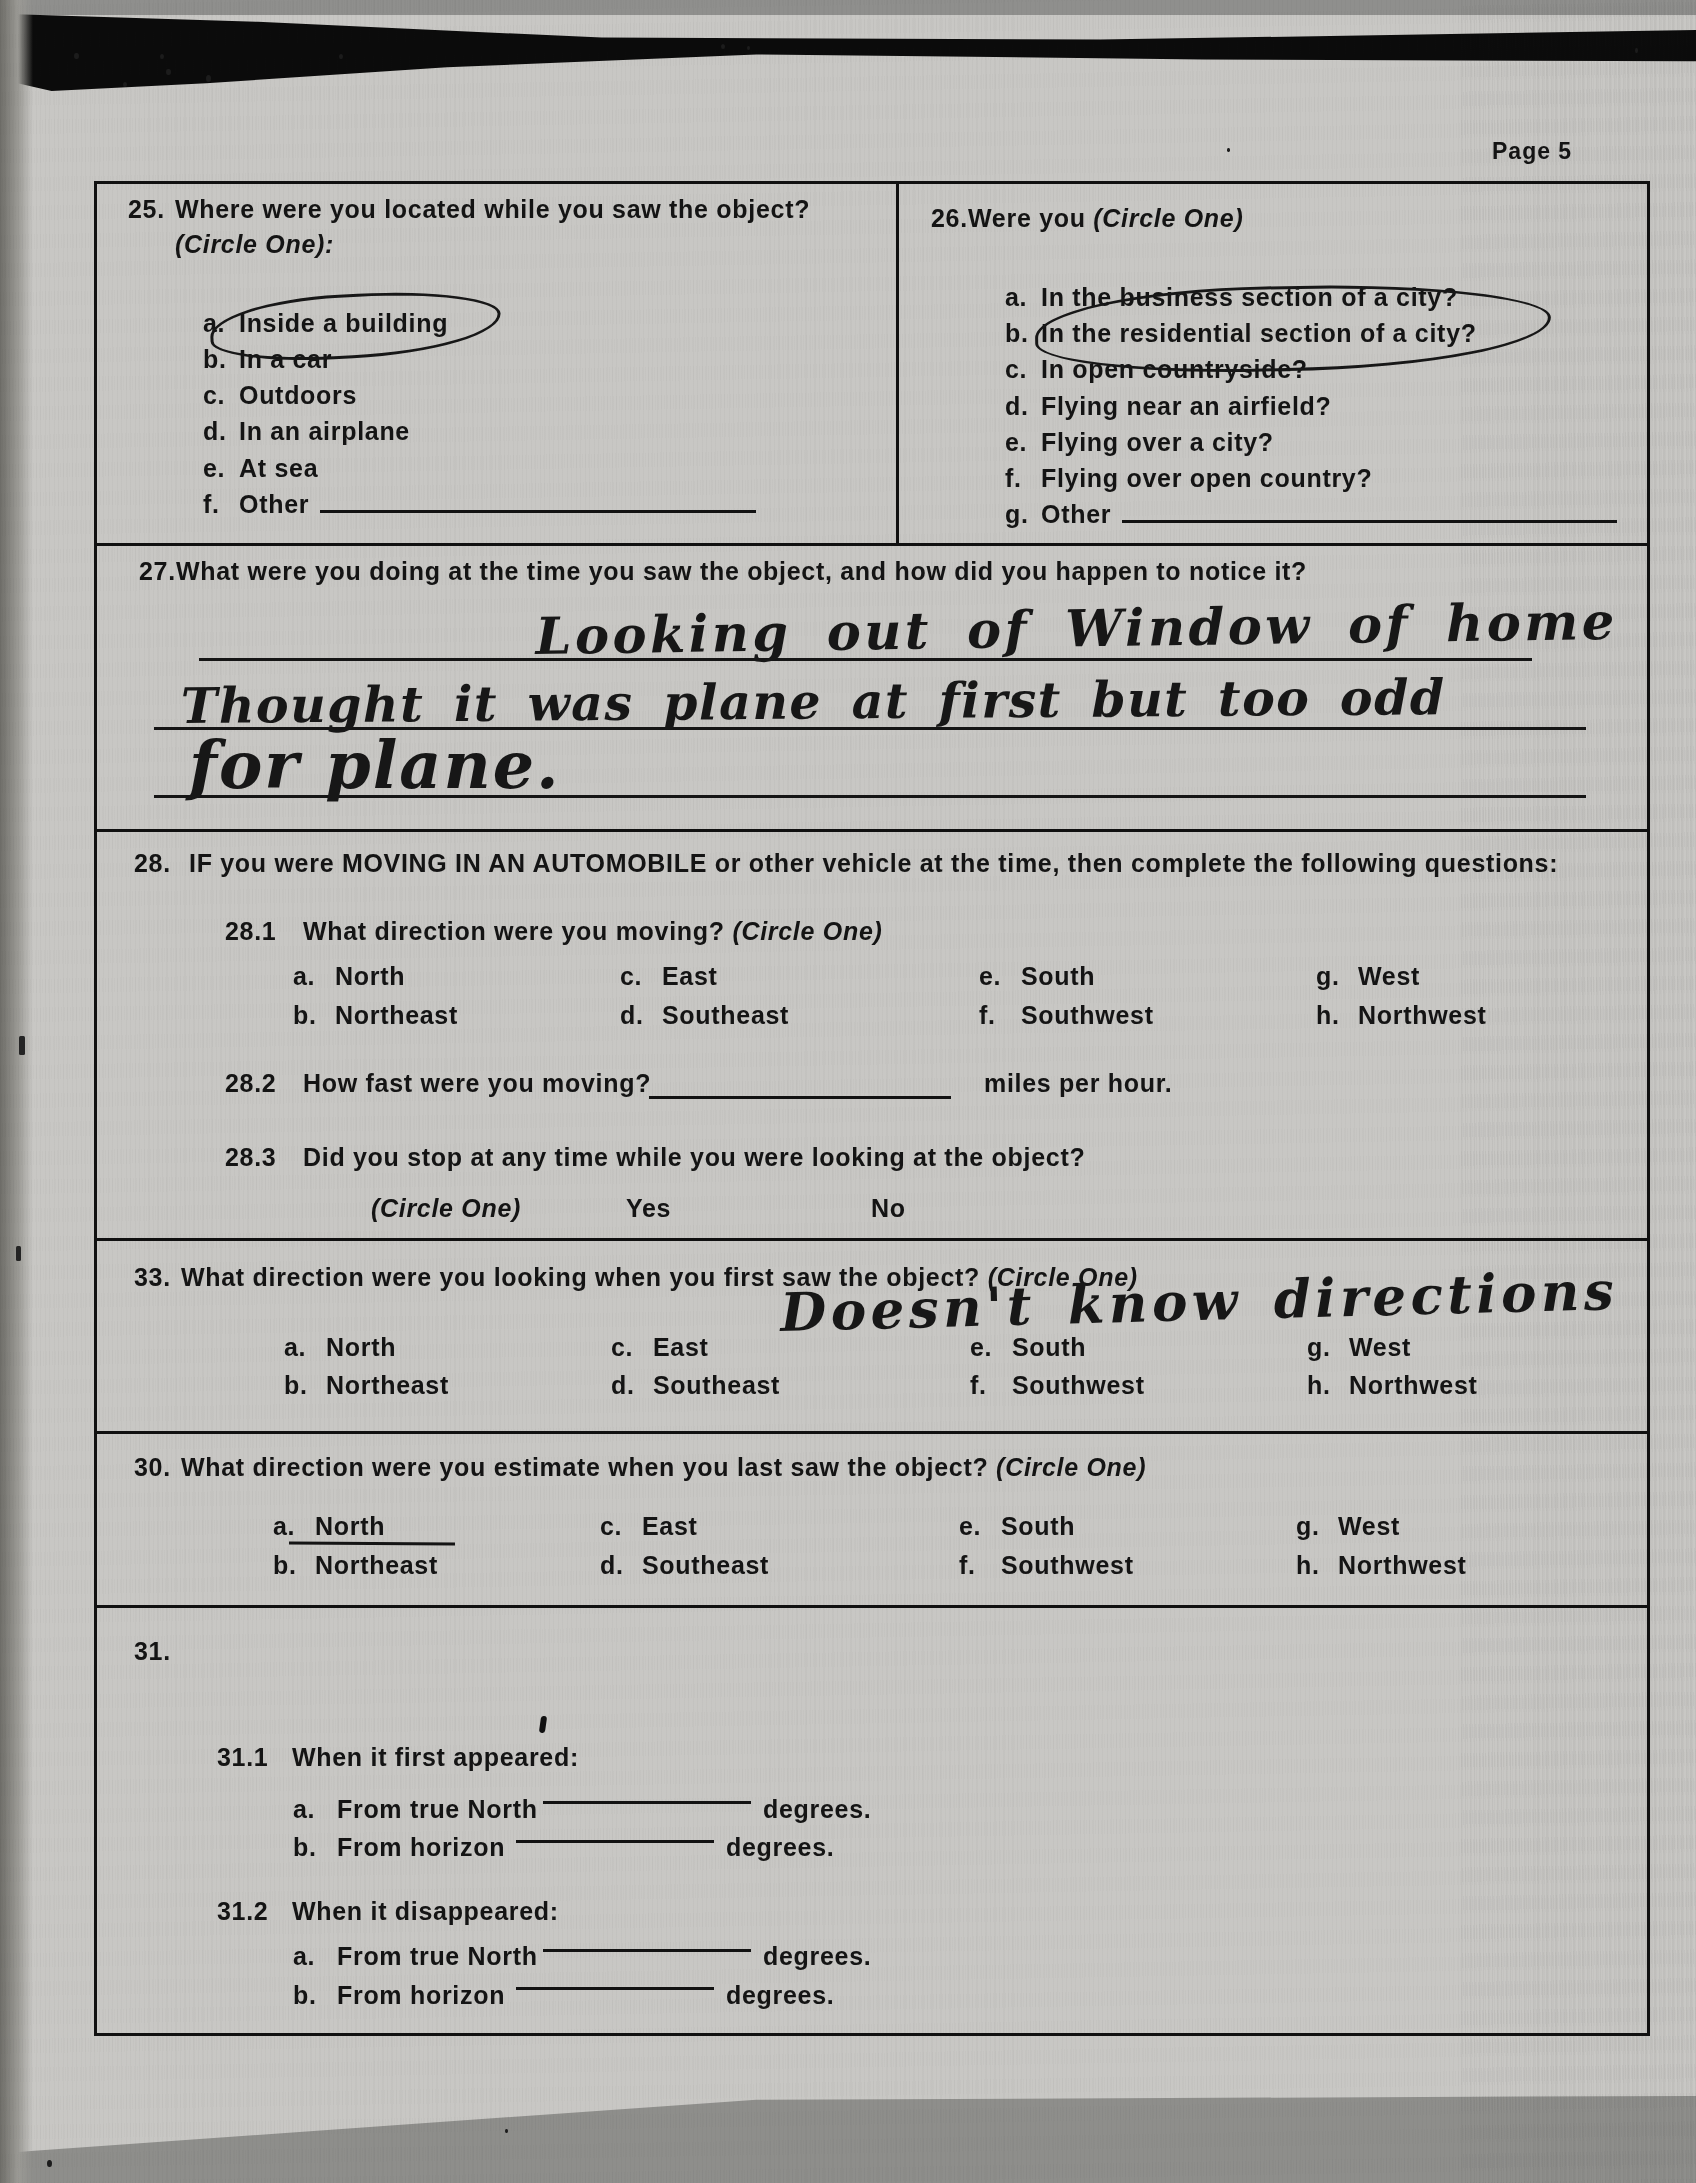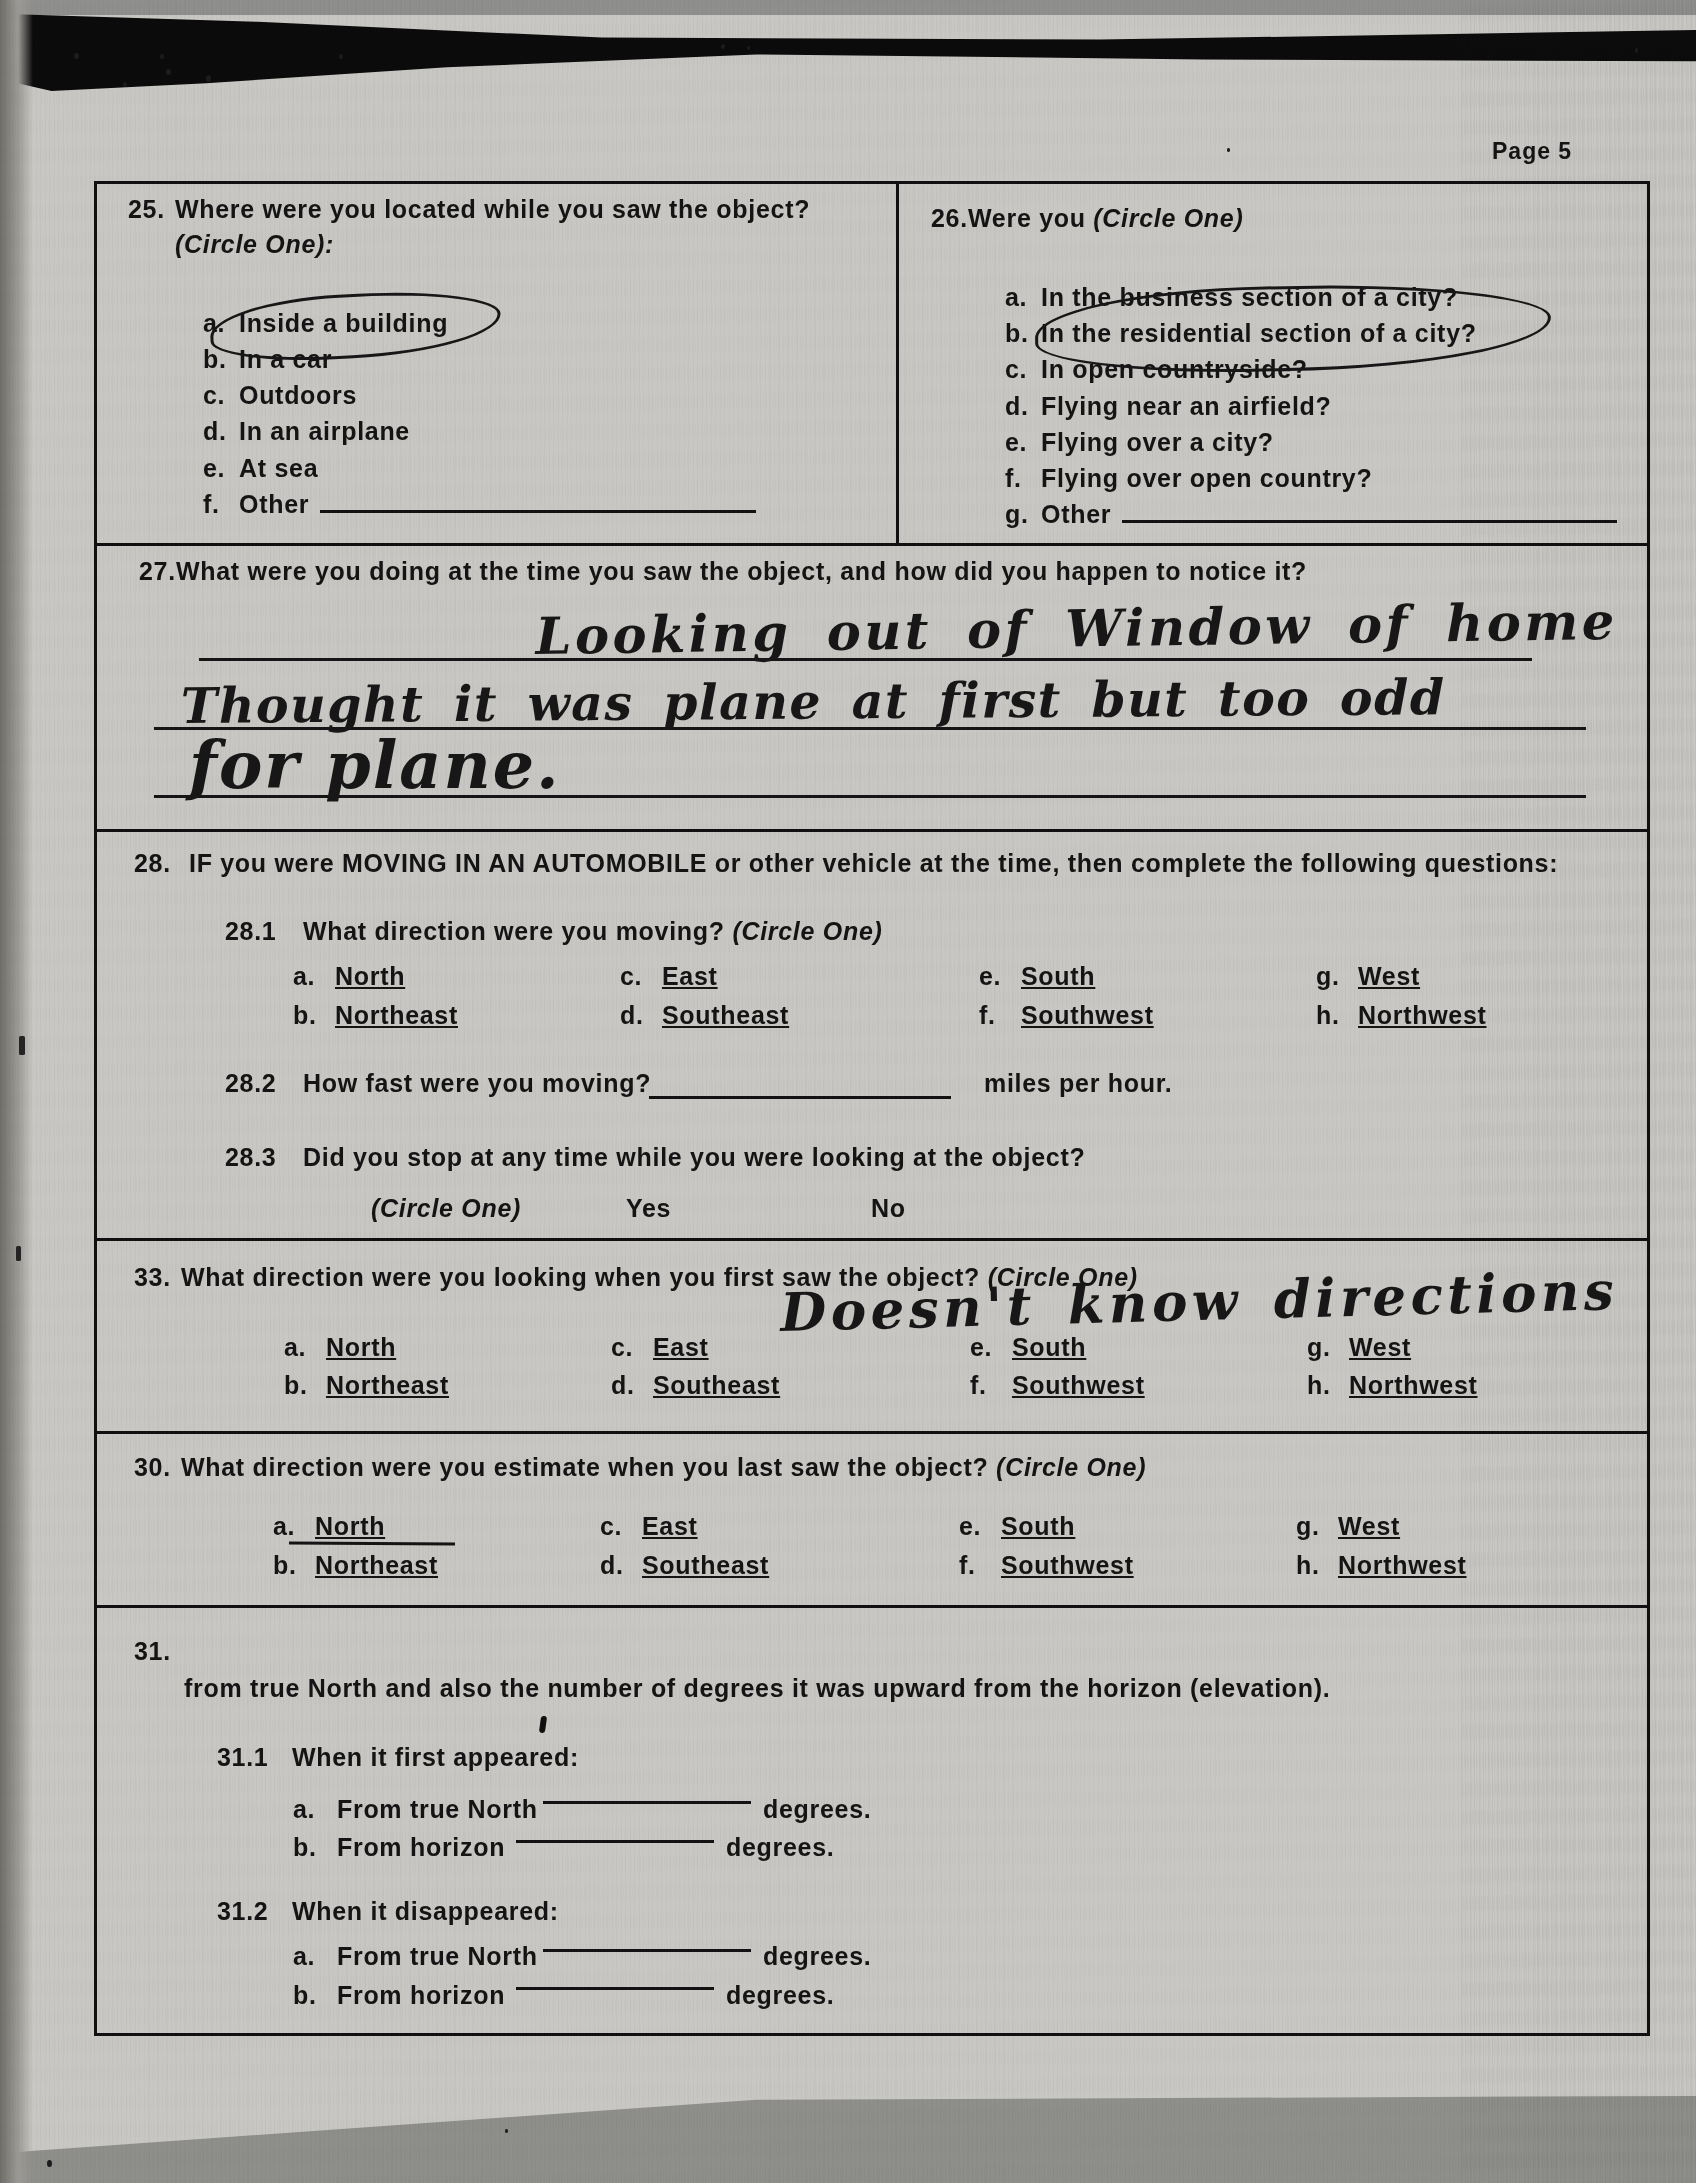--- a/index.html
+++ b/index.html
@@ -26,21 +26,21 @@
        border:3.5px solid #101010;box-sizing:border-box;}
   .row{position:absolute;left:0;right:0;border-bottom:3px solid #101010;box-sizing:border-box;}
   .row.last{border-bottom:none;}
   .vdiv{position:absolute;top:0;bottom:0;width:3px;background:#101010;}
   
   .t{position:absolute;font-size:25px;letter-spacing:0.7px;white-space:nowrap;line-height:1.15;}
   .it{font-style:italic;}
   .lbl{display:inline-block;width:36px;}
   .lbl88{display:inline-block;width:44px;}
   .dl{display:inline-block;width:42px;}
-  .dir{position:absolute;font-size:25px;letter-spacing:0.7px;white-space:nowrap;text-decoration:underline;}
+  .dir{position:absolute;font-size:25px;letter-spacing:0.7px;white-space:nowrap;}
   .blankline{display:inline-block;height:20px;border-bottom:3px solid #121212;margin-left:11px;}
   .blank{position:absolute;height:25px;border-bottom:3px solid #121212;}
   .ansline{position:absolute;border-bottom:3px solid #151515;}
   .hw{position:absolute;font-family:"DejaVu Serif",serif;font-style:italic;font-weight:700;
       color:#171717;white-space:nowrap;transform-origin:left bottom;}
   .circle{position:absolute;border:3.5px solid #171717;
           border-radius:48% 52% 55% 45% / 60% 45% 62% 40%;}
   .uline{position:absolute;border-top:3.5px solid #141414;}
   .blob{position:absolute;width:6.4px;height:17px;background:#101010;border-radius:4px;transform:rotate(8deg);}
   .pagelabel{position:absolute;font-size:23px;letter-spacing:1px;}
@@ -213,21 +213,20 @@
         <div class="dir" style="left:686px;top:0"><span class="dl">e.</span><span>South</span></div>
         <div class="dir" style="left:686px;top:39px"><span class="dl">f.</span><span>Southwest</span></div>
         <div class="dir" style="left:1023px;top:0"><span class="dl">g.</span><span>West</span></div>
         <div class="dir" style="left:1023px;top:39px"><span class="dl">h.</span><span>Northwest</span></div>
       </div>
       <div class="uline" style="left:192px;top:108px;width:166px;transform:rotate(0.4deg)"></div>
     </div>
 
     <div class="row last" style="top:1424px;height:424px">
       <div class="t" style="left:37px;top:29px">31.</div>
-      <div class="t" style="left:87px;top:66px">from true North and also the number of degrees it was upward from the horizon (elevation).</div>
 
       <div class="t" style="left:120px;top:135px">31.1</div>
       <div class="t" style="left:195px;top:135px">When it first appeared:</div>
       <div class="blob" style="left:443px;top:108px"></div>
 
       <div class="t" style="left:196px;top:187px">
         <span class="lbl88">a.</span><span>From true North</span>
       </div>
       <div class="blank" style="left:446px;top:168px;width:208px"></div>
       <div class="t" style="left:666px;top:187px">degrees.</div>

